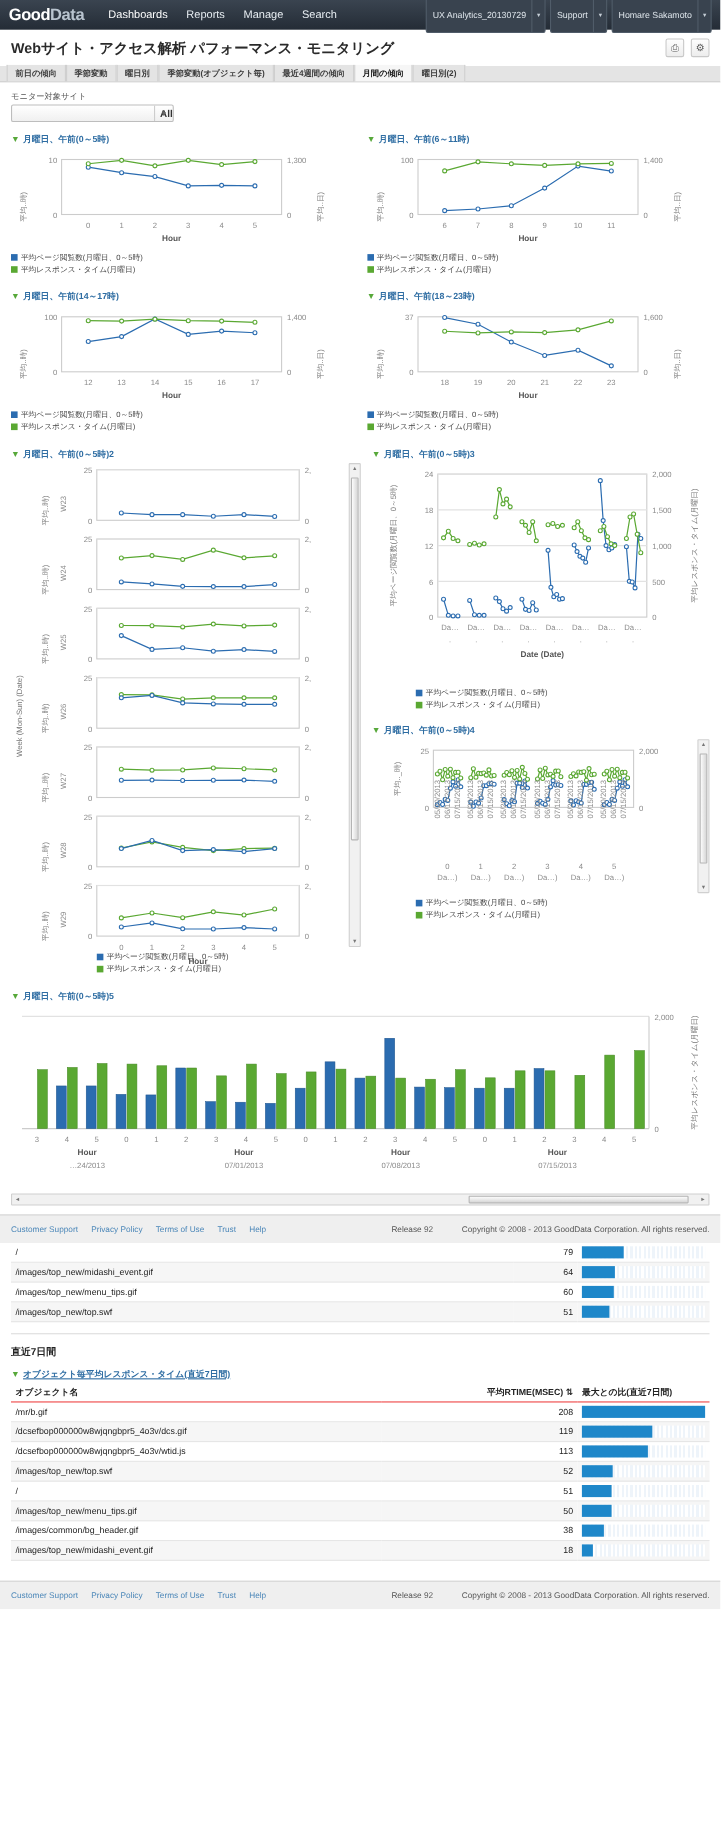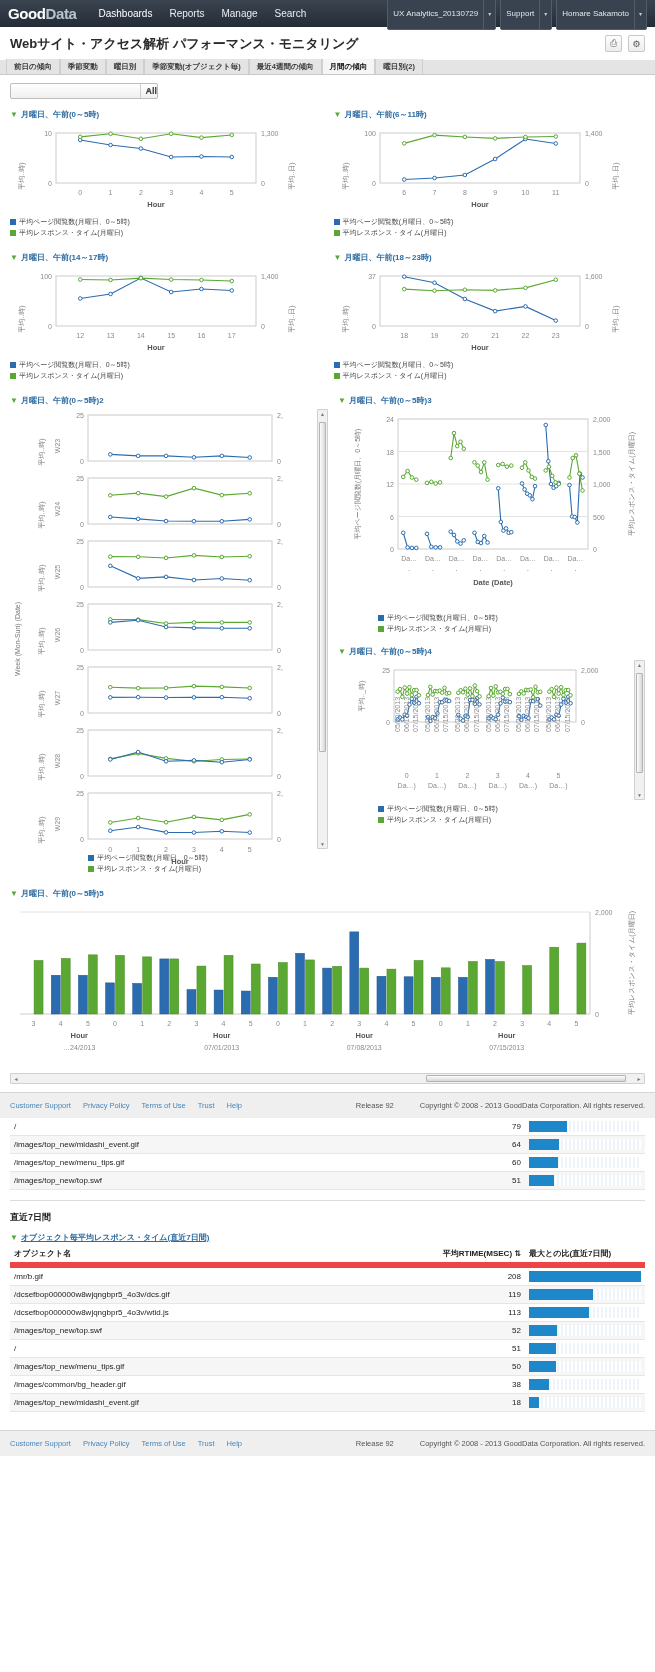--- a/index.html
+++ b/index.html
@@ -139,21 +139,21 @@
   }
   .flink { font-size:7.5px; color:#4a86b8; cursor:pointer; }
   .frelease { margin-left:auto; font-size:7.5px; color:#555; }
   .fcopy { font-size:7.5px; color:#555; margin-left:14px; }
 
   
   .tablewrap { padding: 0 10px; }
   table.rpt { width:100%; border-collapse:collapse; font-size:8px; }
   table.rpt th {
     text-align:left; font-size:8px; font-weight:bold; color:#222;
-    border-bottom:6px solid #ef4444; padding:3px 4px; background:#fff;
+    border-bottom:1px solid #ef4444; padding:3px 4px; background:#fff;
     white-space:nowrap;
   }
   table.rpt th.num { text-align:right; }
   table.rpt td {
     padding:3px 4px; border-bottom:1px solid #e6e6e6; color:#222;
     white-space:nowrap;
   }
   table.rpt tr:nth-child(even) td { background:#f6f6f6; }
   table.rpt td.num { text-align:right; }
   td.barcell { width:120px; padding:2px 4px; }
@@ -211,20 +211,21 @@
   <div class="tab">前日の傾向</div>
   <div class="tab">季節変動</div>
   <div class="tab">曜日別</div>
   <div class="tab">季節変動(オブジェクト毎)</div>
   <div class="tab">最近4週間の傾向</div>
   <div class="tab active">月間の傾向</div>
   <div class="tab">曜日別(2)</div>
 </div>
 
 <div class="filterbar">
+  <div class="filter-label">モニター対象サイト</div>
   <div class="filter-select">
     <span>All</span>
     <span class="caret">▾</span>
   </div>
 </div>
 
 <div class="gridrow">
   <div class="gridcell">
     <div class="widget-title">
       <span class="funnel">▼</span>

